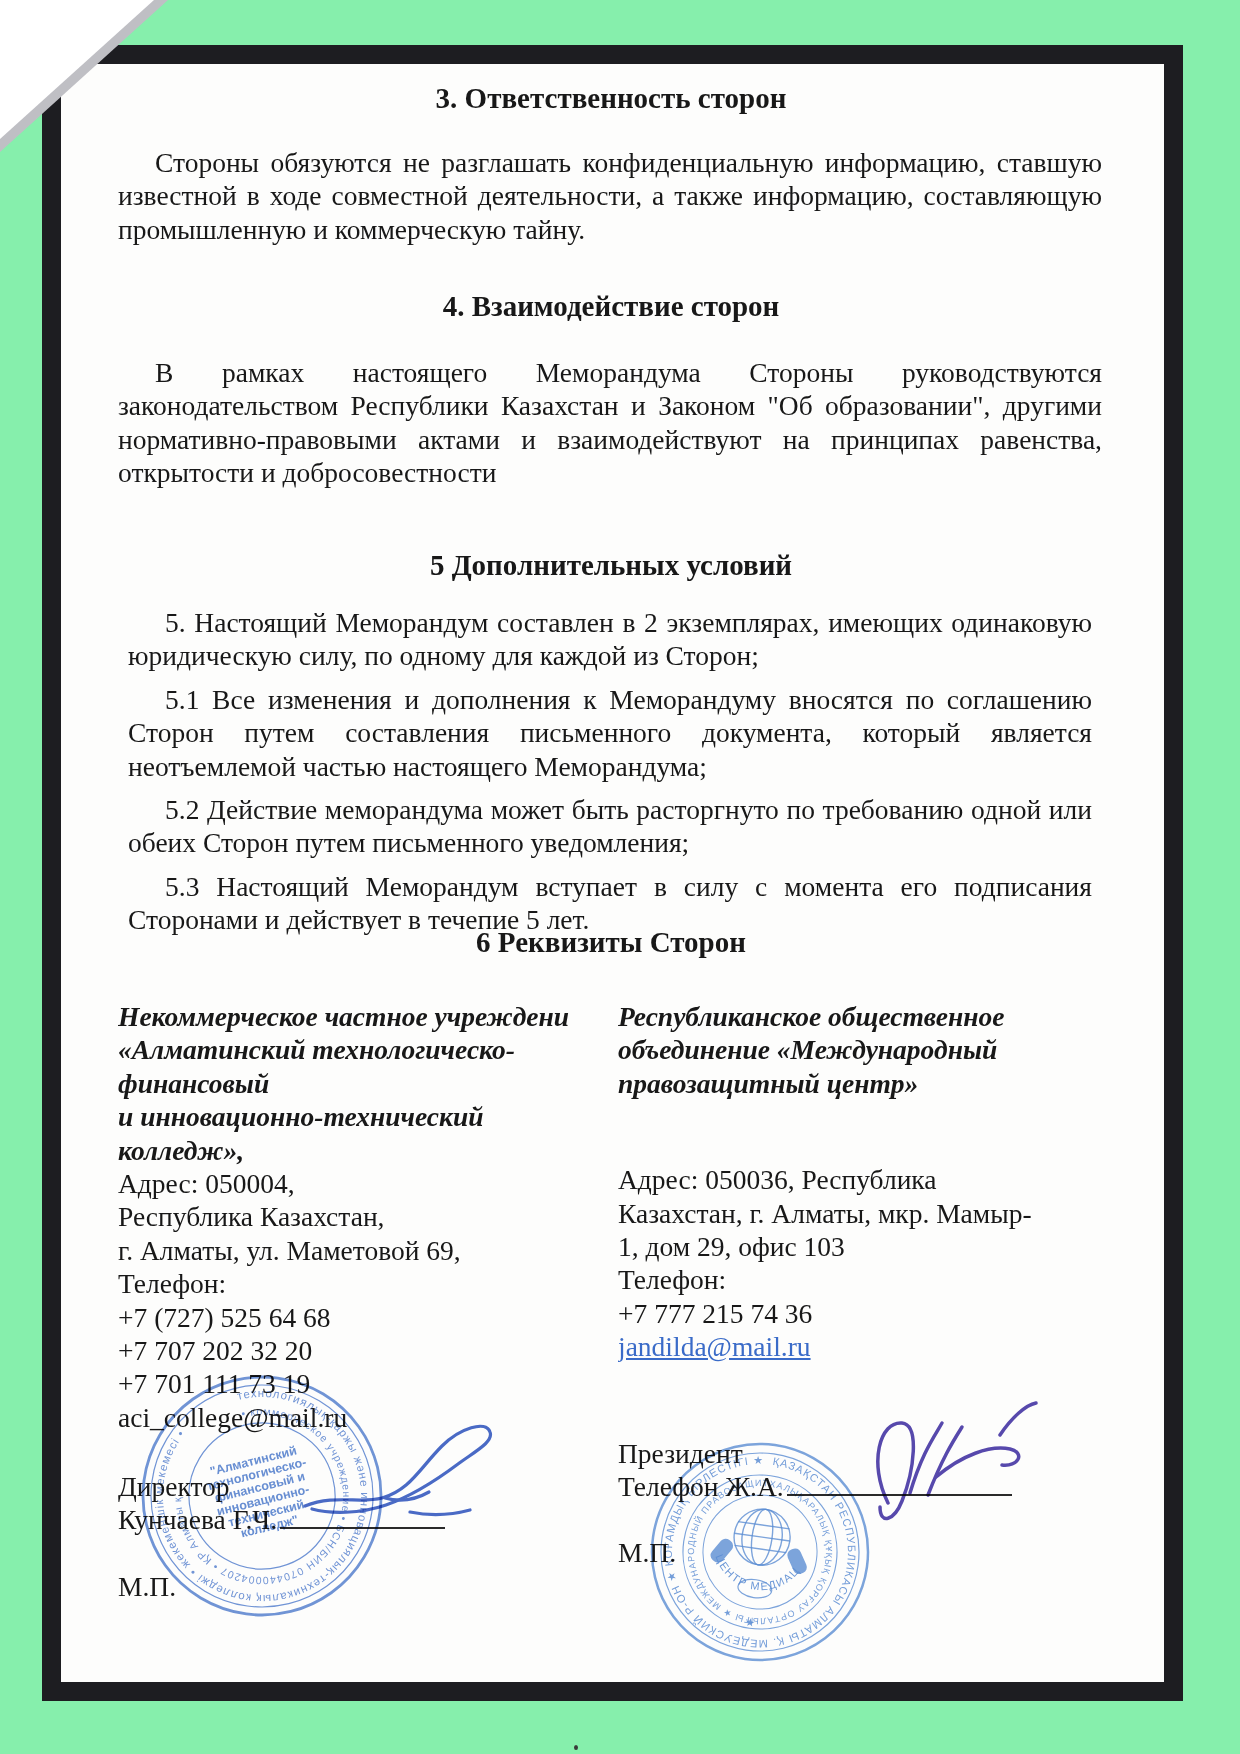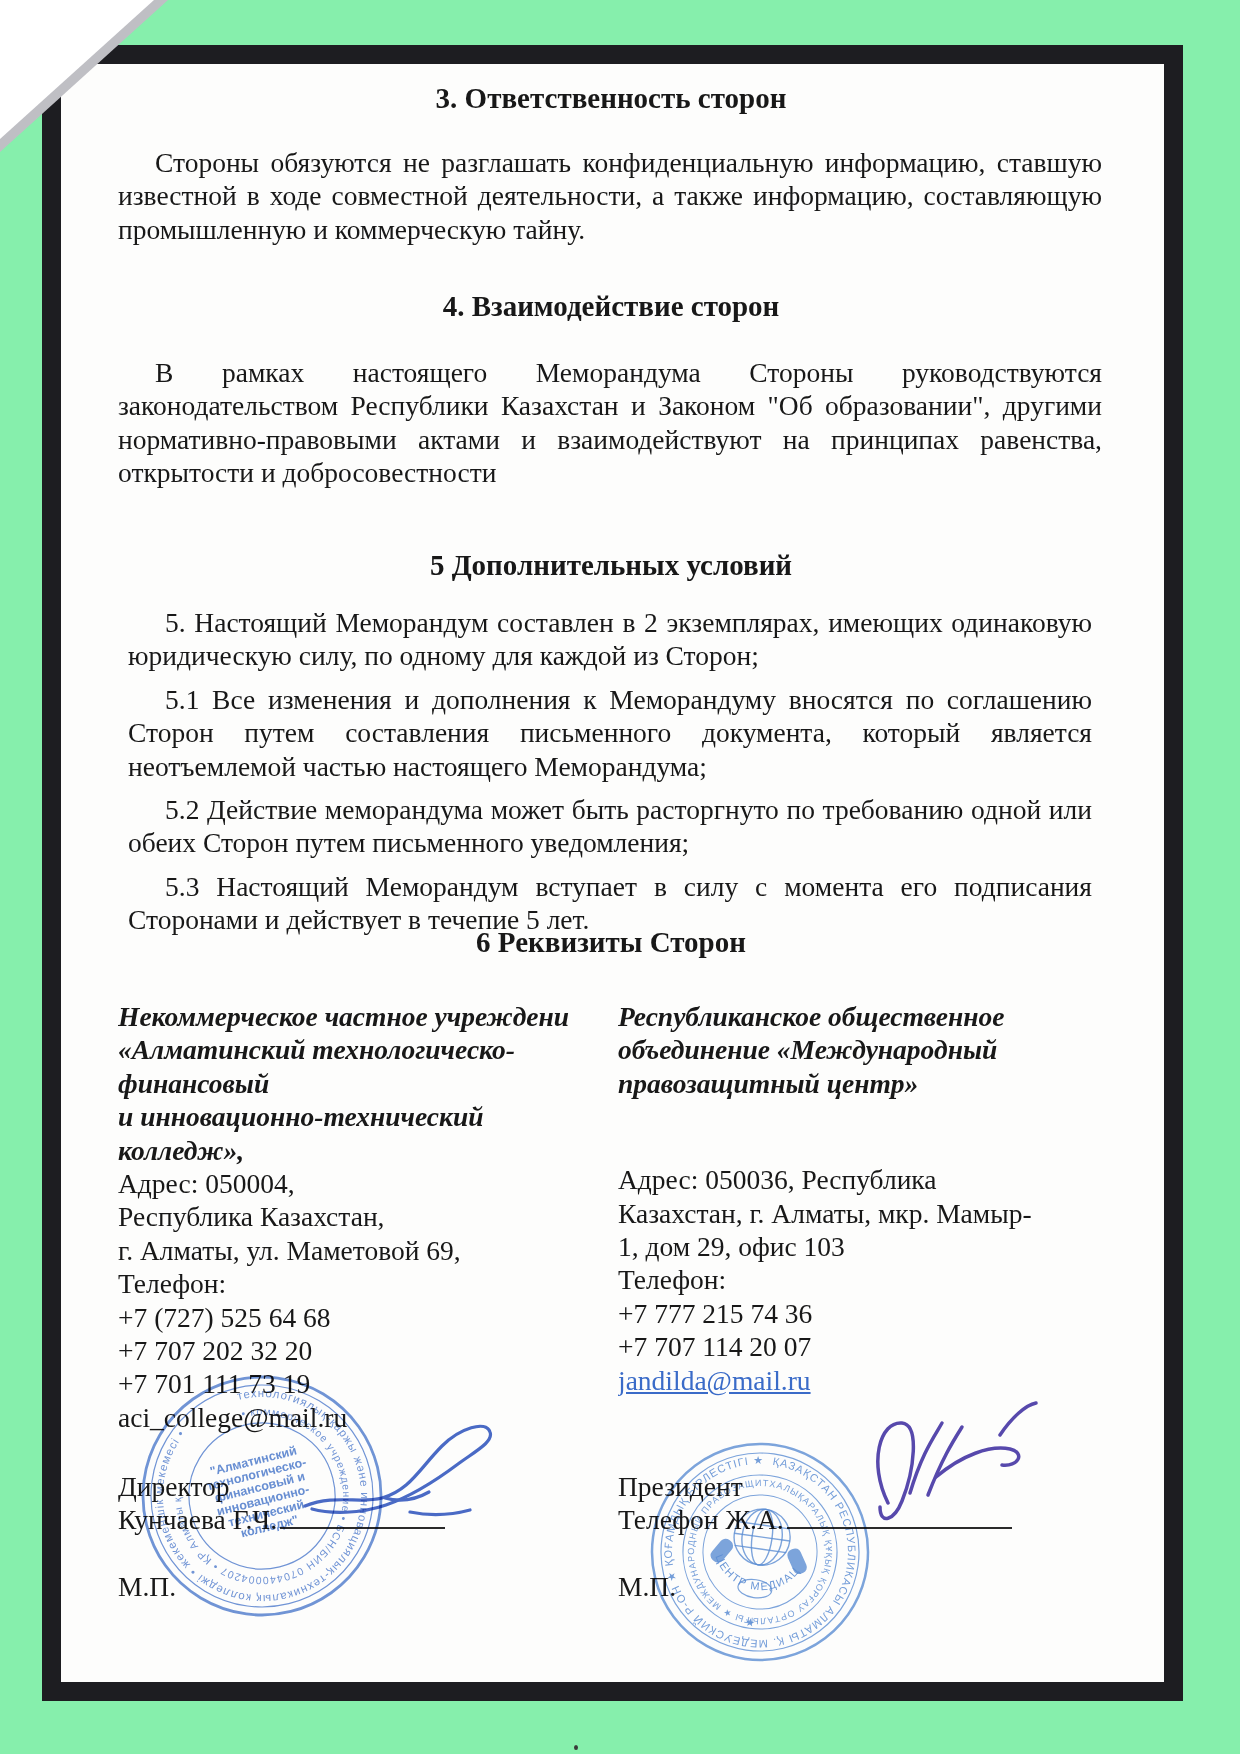--- a/index.html
+++ b/index.html
@@ -83,21 +83,20 @@
     <div class="col-right">
       <div class="line org">Республиканское общественное</div>
       <div class="line org">объединение «Международный</div>
       <div class="line org">правозащитный центр»</div>
       <div class="spacer" style="height:63px"></div>
       <div class="line">Адрес: 050036, Республика</div>
       <div class="line">Казахстан, г. Алматы, мкр. Мамыр-</div>
       <div class="line">1, дом 29, офис 103</div>
       <div class="line">Телефон:</div>
       <div class="line">+7 777 215 74 36</div>
-      <div class="line">+7 707 114 20 07</div>
       <div class="line"><span class="email-link">jandilda@mail.ru</span></div>
       <div class="spacer" style="height:73px"></div>
       <div class="line">Президент</div>
       <div class="line">
         <span>Телефон Ж.А.</span><span class="sig-underline w-right"></span>
       </div>
       <div class="spacer" style="height:33px"></div>
       <div class="line">М.П.</div>
     </div>
   </div>

